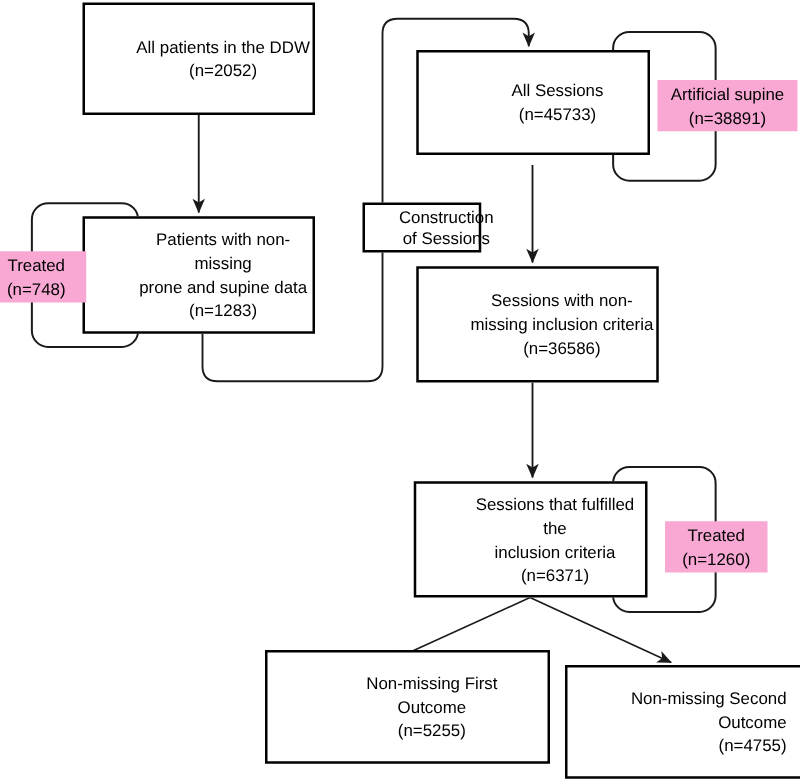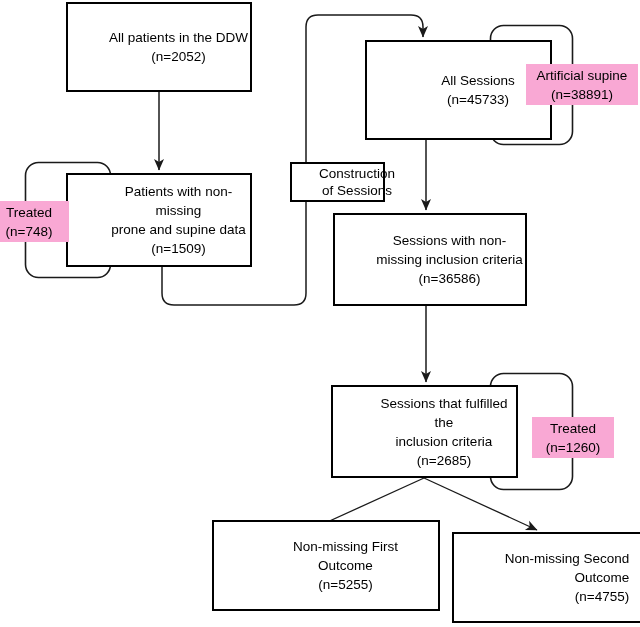--- a/index.html
+++ b/index.html
@@ -12,21 +12,21 @@
     position:absolute; box-sizing:border-box; background:#ffffff;
     border:2px solid #000000; display:flex; align-items:center; justify-content:center;
     text-align:center; white-space:pre-line; font-size:13.5px; line-height:19px; z-index:2;padding-left:39px;
   }
   .side-label {
     position:absolute; background:#f9a8d4; display:flex; align-items:center; justify-content:center;
     text-align:center; white-space:pre-line; font-size:13.5px; line-height:19px; z-index:3;
   }
   
   #n-all-patients        { left:66px;  top:2px;   width:186px; height:90px; }
-  #n-all-sessions        { left:333px; top:40px;  width:187px; height:100px;margin-left:32px; }
+  #n-all-sessions        { left:333px; top:40px;  width:187px; height:84px; }
   #n-patients-prone      { left:66px;  top:173px; width:186px; height:94px; }
   #n-construction        { left:260px; top:162px; width:95px;  height:40px; line-height:17px;margin-left:30px; }
   #n-sessions-nonmissing { left:333px; top:213px; width:194px; height:93px; }
   #n-sessions-fulfilled  { left:331px; top:385px; width:187px; height:93px; }
   #n-first-outcome       { left:212px; top:520px; width:228px; height:91px; }
   #n-second-outcome      { left:452px; top:532px; width:191px; height:91px;text-align:right; }
   
   #a-treated-748   { left:-11px; top:201px; width:80px;  height:41px; }
   #a-art-supine    { left:526px; top:64px;  width:112px; height:41px; }
   #a-treated-1260  { left:532px; top:417px; width:82px;  height:41px; }
@@ -63,32 +63,32 @@
   </svg>
 
   <div class="node" id="n-all-patients">All patients in the DDW
 (n=2052)</div>
 
   <div class="node" id="n-all-sessions">All Sessions
 (n=45733)</div>
 
   <div class="node" id="n-patients-prone">Patients with non-missing
 prone and supine data
-(n=1509)</div>
+(n=1283)</div>
 
   <div class="node" id="n-construction">Construction
 of Sessions</div>
 
   <div class="node" id="n-sessions-nonmissing">Sessions with non-
 missing inclusion criteria
 (n=36586)</div>
 
   <div class="node" id="n-sessions-fulfilled">Sessions that fulfilled the
 inclusion criteria
-(n=2685)</div>
+(n=6371)</div>
 
   <div class="node" id="n-first-outcome">Non-missing First
 Outcome
 (n=5255)</div>
 
   <div class="node" id="n-second-outcome">Non-missing Second
 Outcome
 (n=4755)</div>
 
   <div class="side-label" id="a-treated-748">Treated

